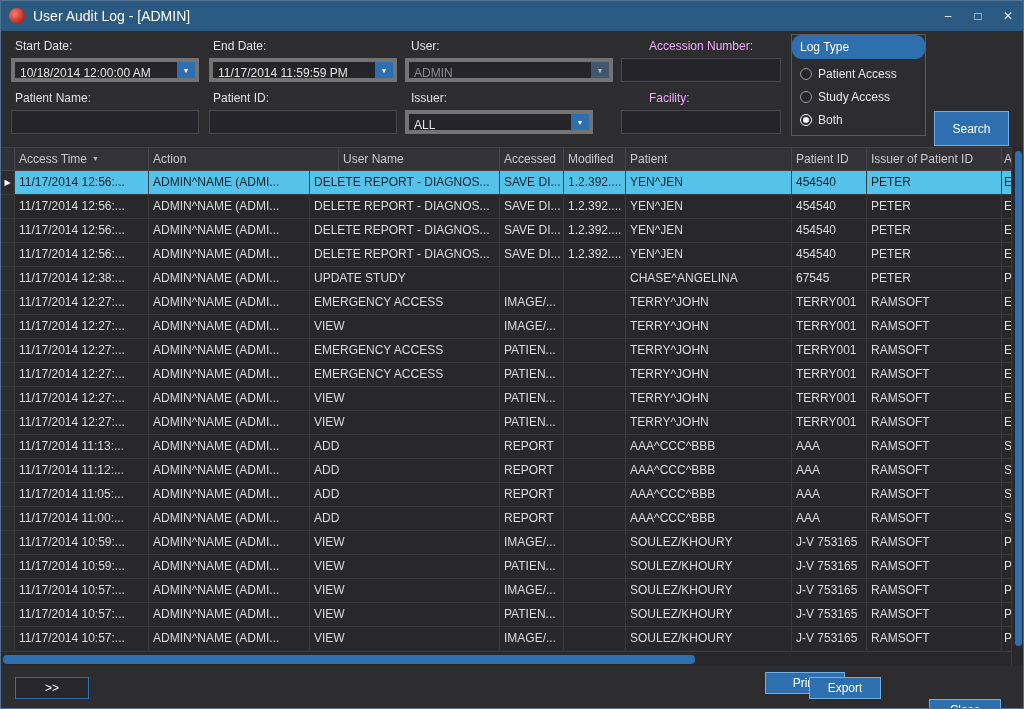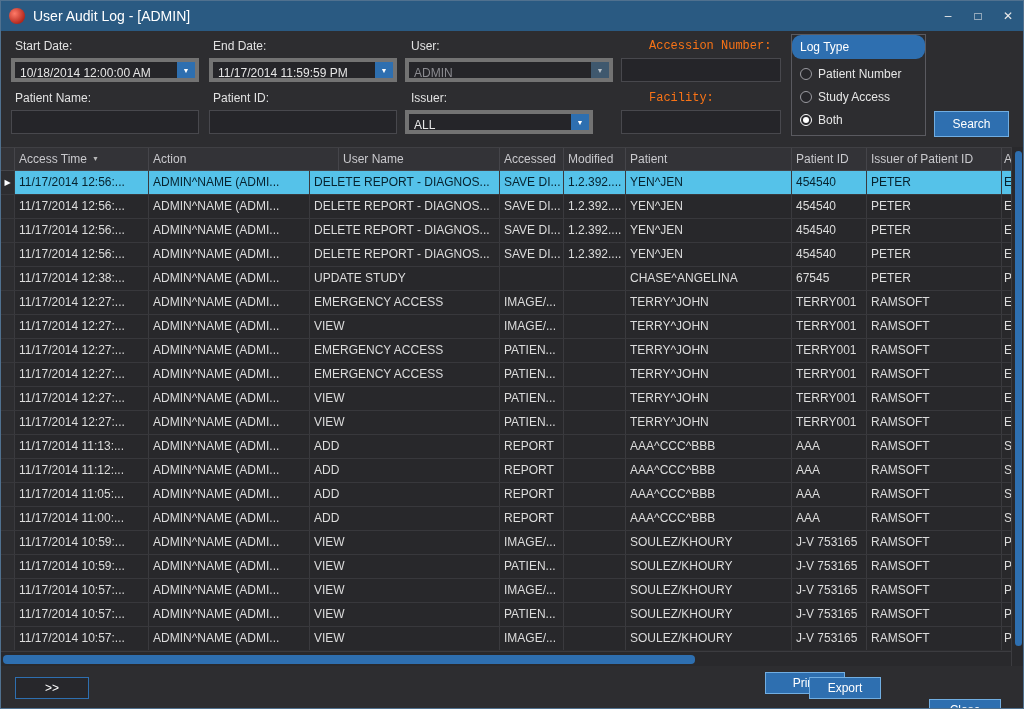--- a/index.html
+++ b/index.html
@@ -6,21 +6,21 @@
   .window{position:relative;width:1024px;height:709px;background:#2d2d30;border:1px solid #50718f;box-sizing:border-box;overflow:hidden;}
   
   .titlebar{position:absolute;left:0;top:0;width:100%;height:30px;background:#2a5a82;display:flex;align-items:center;padding-left:8px;box-sizing:border-box;}
   .app-icon{width:16px;height:16px;border-radius:50%;background:radial-gradient(circle at 35% 35%,#ff7a68,#b2271c 72%);margin-right:8px;flex:none;}
   .title{color:#ffffff;font-size:14px;white-space:nowrap;}
   .win-controls{margin-left:auto;display:flex;height:100%;}
   .win-btn{width:30px;display:flex;align-items:center;justify-content:center;color:#eaeaea;font-size:12px;cursor:default;}
   
   .filters{position:absolute;left:0;top:30px;width:1024px;height:116px;background:#2d2d30;}
   .flabel{position:absolute;color:#e2e2e2;font-size:12px;white-space:nowrap;}
-  .flabel.disabled{color:#f97316;font-family:Liberation Mono, monospace;}
+  .flabel.disabled{color:#f0abfc;}
   .tb{position:absolute;height:24px;background:#252529;border:1px solid #48484d;color:#e6e6e6;font-size:12px;padding:0 5px;box-sizing:border-box;outline:none;font-family:inherit;}
   .combo{position:absolute;height:24px;background:#252529;border:4px solid #737373;box-sizing:border-box;display:flex;color:#e6e6e6;font-size:12px;cursor:default;}
   .combo .cval{flex:1;line-height:22px;padding:0 5px;overflow:hidden;white-space:nowrap;}
   .combo .dd{width:18px;background:#2e6fb0;color:#ffffff;font-size:7px;display:flex;align-items:center;justify-content:center;flex:none;}
   .combo.disabled .cval{color:#8b8b90;}
   .combo.disabled .dd{background:#3f586e;color:#b4bcc4;}
   .groupbox{position:absolute;left:790px;top:3px;width:135px;height:102px;border:1px solid #5a5a60;box-sizing:border-box;background:#2d2d30;}
   .ghead{height:24px;background:#2e6fb0;color:#ffffff;font-size:12px;line-height:24px;padding-left:8px;border-radius:9px;}
   .radio-option{display:flex;align-items:center;margin:7px 0 0 8px;height:16px;color:#e6e6e6;font-size:12px;cursor:default;}
   .radio-dot{width:12px;height:12px;border-radius:50%;border:1px solid #9b9ba1;background:#26262a;box-sizing:border-box;position:relative;margin-right:6px;flex:none;}
@@ -99,33 +99,33 @@
       <span class="dd">▼</span>
     </div>
 
     <span class="flabel disabled" style="left:648px;top:60px;">Facility:</span>
     <input class="tb" style="left: 620px; top: 79px; width: 160px;" value="">
 
     <div class="groupbox">
       <div class="ghead">Log Type</div>
       <div class="radio-option">
         <span class="radio-dot"></span>
-        <span class="radio-label">Patient Number</span>
+        <span class="radio-label">Patient Access</span>
       </div>
       <div class="radio-option">
         <span class="radio-dot"></span>
         <span class="radio-label">Study Access</span>
       </div>
       <div class="radio-option checked">
         <span class="radio-dot"></span>
         <span class="radio-label">Both</span>
       </div>
     </div>
 
-    <button class="btn" style="left:933px;top:80px;width:75px;height:26px;">Search</button>
+    <button class="btn" style="left:933px;top:80px;width:75px;height:35px;">Search</button>
   </div>
 
   <div class="grid">
     <div class="grid-header">
       <div class="ind-h"></div>
 
     <div class="hcell col-0"><span>Access Time</span><span class="sort">▼</span></div>
         <div class="hcell col-2"><span>Action</span></div>
         <div class="hcell col-1"><span>User Name</span></div>
         <div class="hcell col-3"><span>Accessed</span></div>

